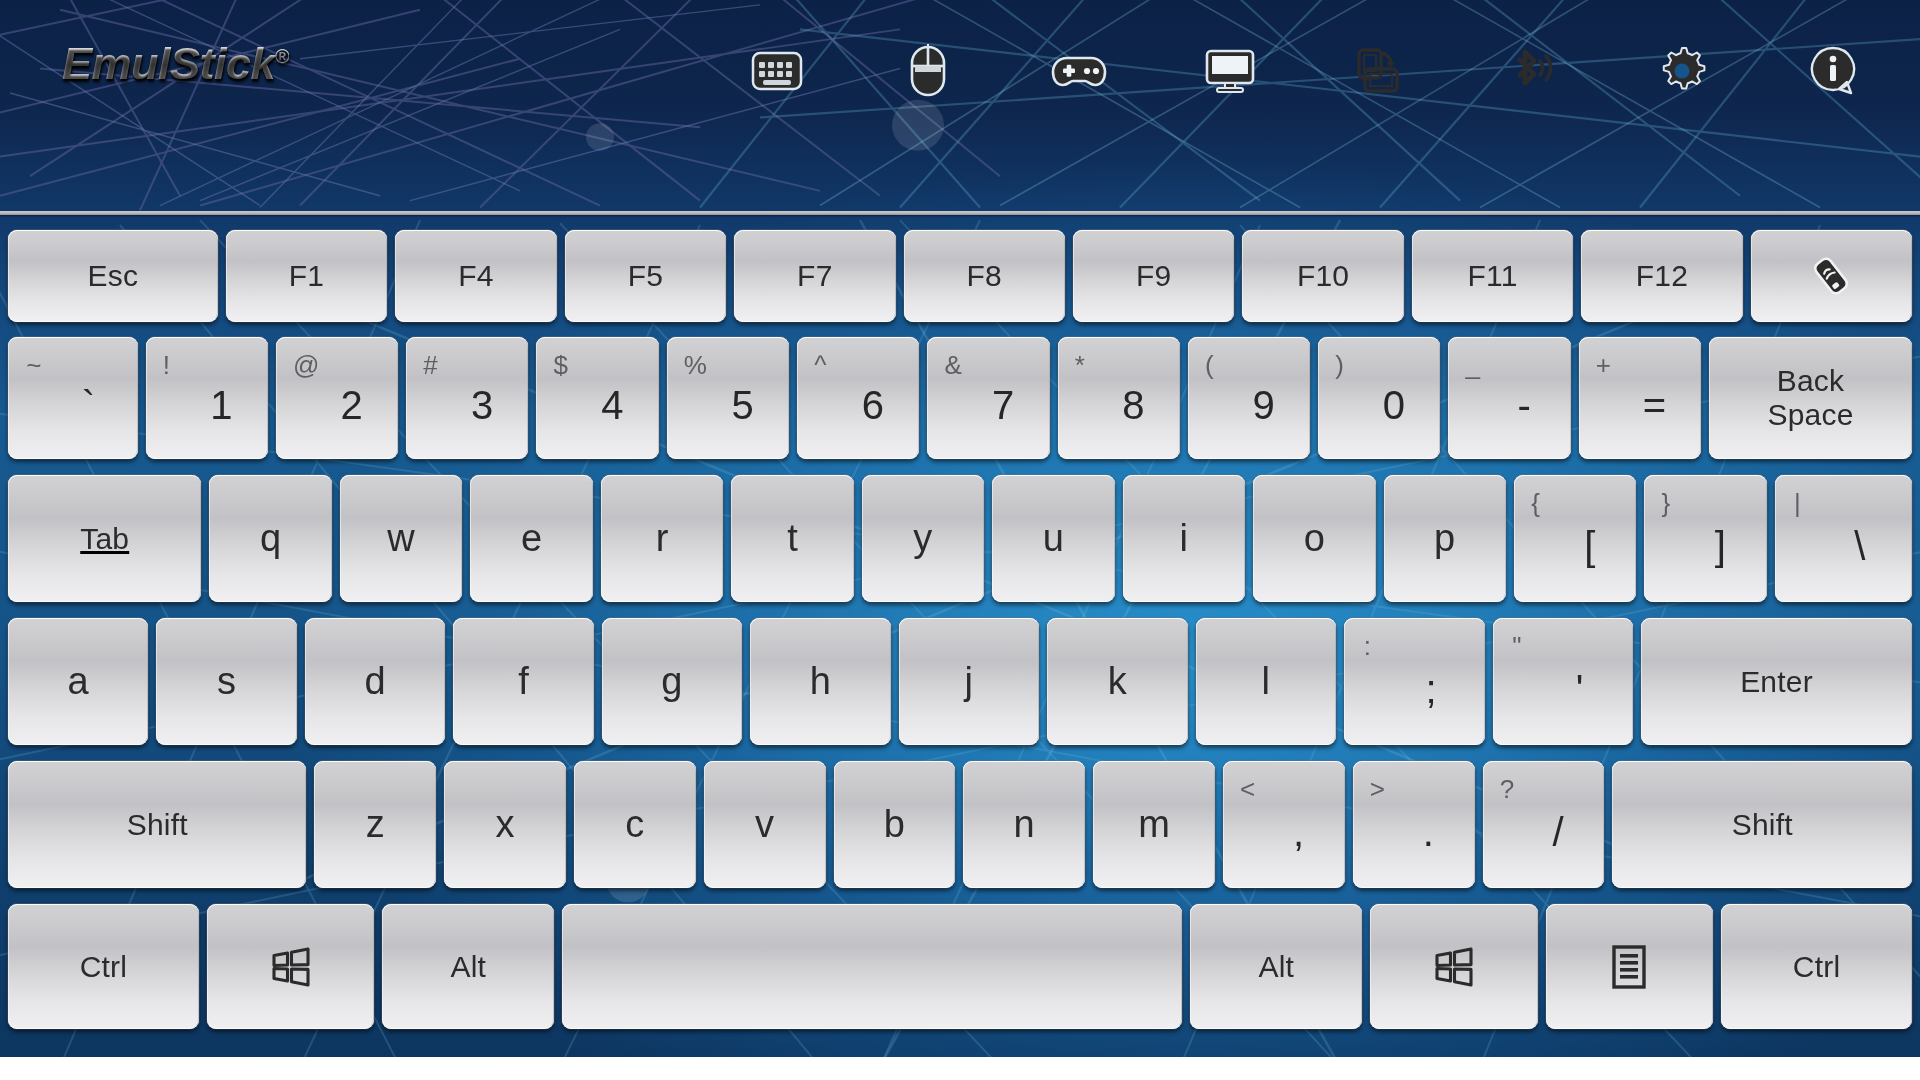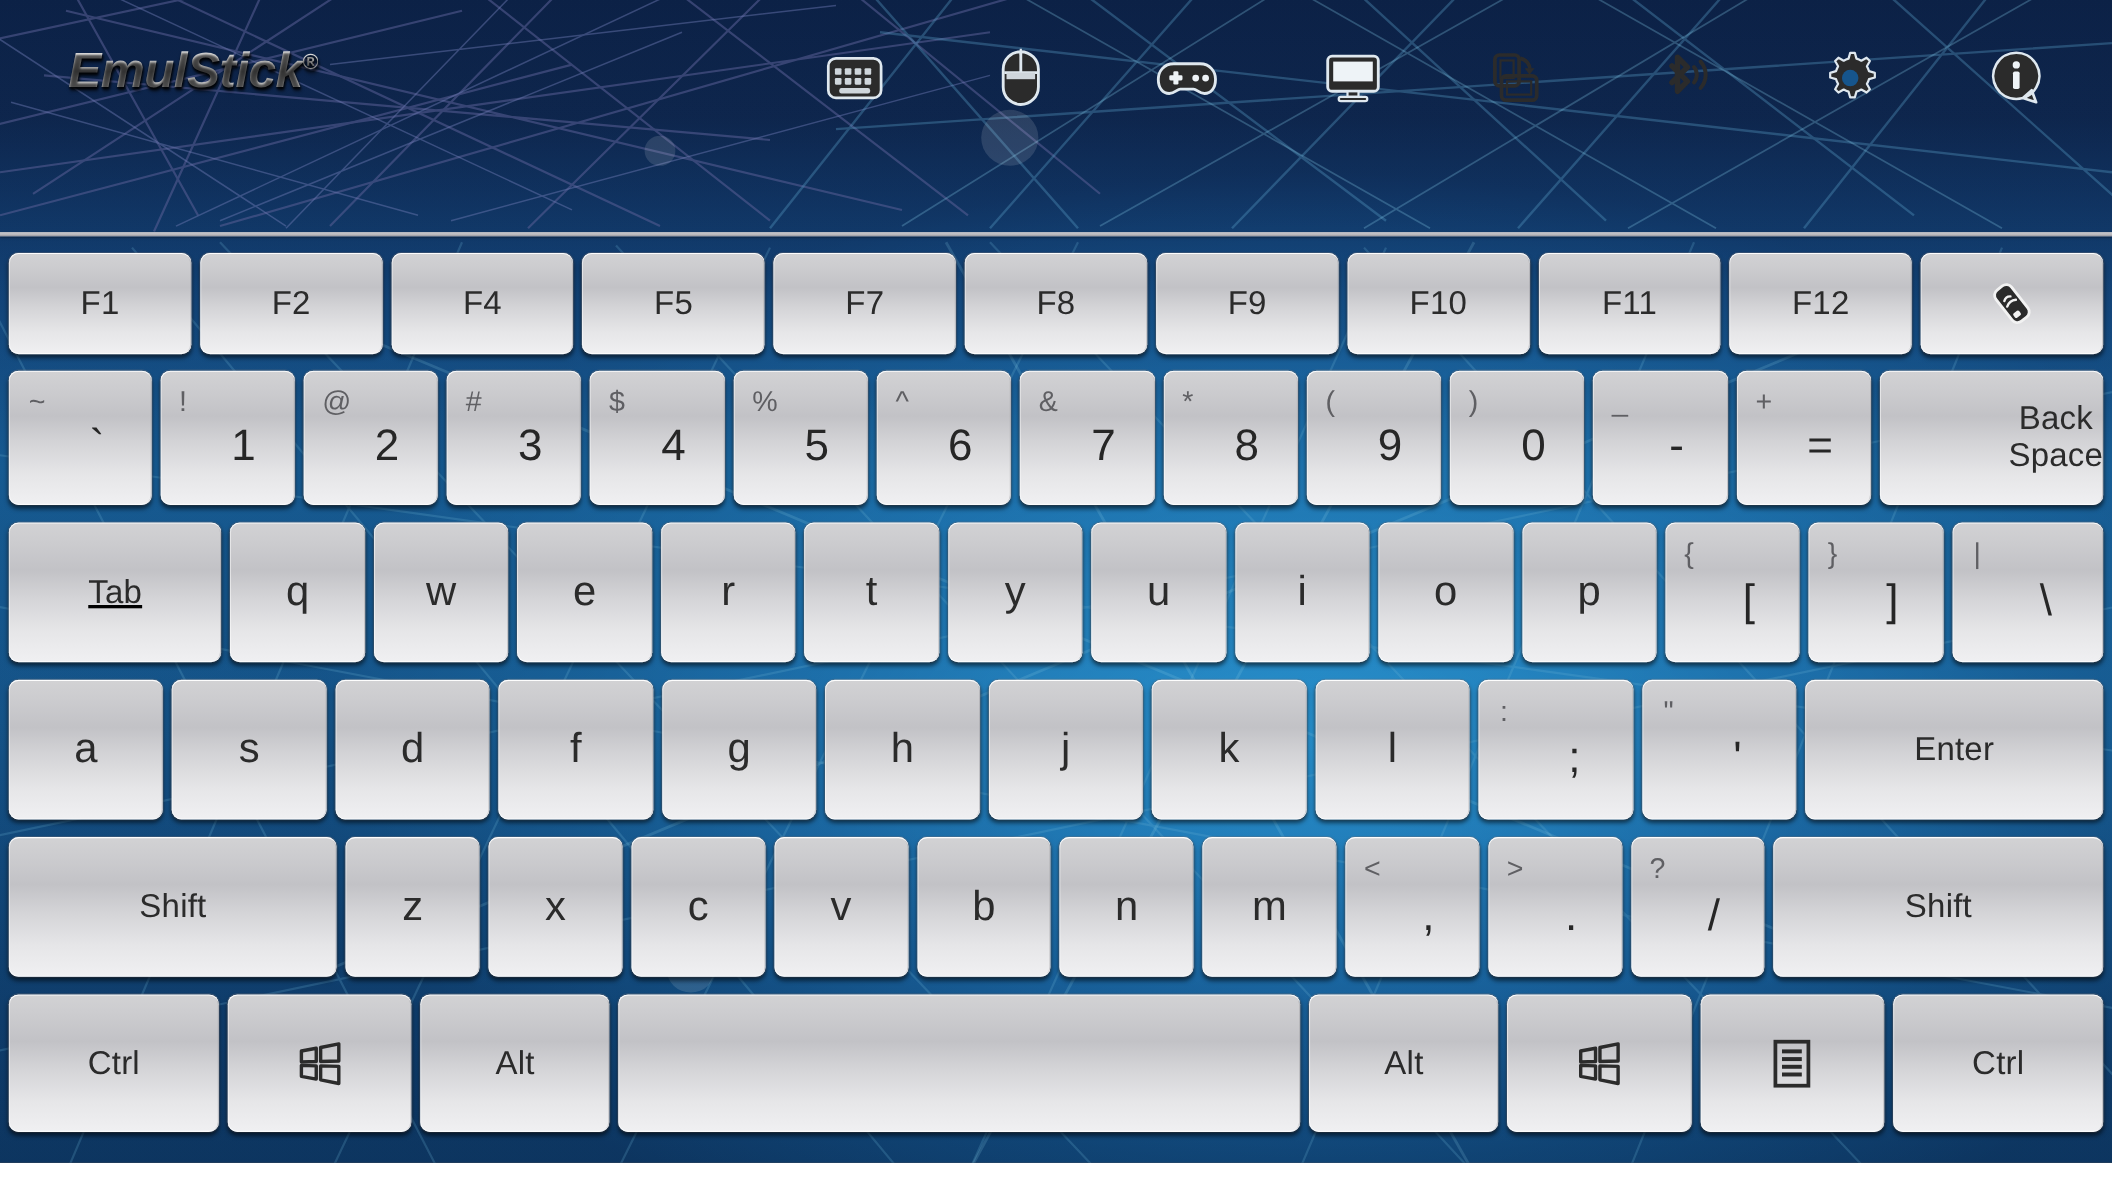--- a/index.html
+++ b/index.html
@@ -192,21 +192,21 @@
     justify-content: center;
   }
 
   
   .w-esc     { flex-grow: 1.30; }
   .w-f       { flex-grow: 1.00; justify-content: center; }
   .w-dongle  { flex-grow: 1.00; }
 
   .w-tilde   { flex-grow: 1.06; }
   .w-num     { flex-grow: 1.00; }
-  .w-bksp    { flex-grow: 1.66; justify-content: flex-end; }
+  .w-bksp    { flex-grow: 1.66; }
 
   .w-tab     { flex-grow: 1.58; text-decoration: underline; }
   .w-q       { flex-grow: 1.00; }
   .w-bslash  { flex-grow: 1.12; }
 
   .w-caps    { flex-grow: 1.86; }
   .w-a       { flex-grow: 1.00; }
   .w-enter   { flex-grow: 1.93; }
 
   .w-lshift  { flex-grow: 2.45; }
@@ -373,25 +373,25 @@
         </span>
       </div>
 
     </div>
 
     <div class="header-divider"></div>
   </div>
 
   <div class="keyboard" id="keyboard">
       <div class="krow r0">
+        <div class="key w-esc">
+          <span class="cap">Esc</span>
+        </div>
         <div class="key w-f">
           <span class="cap">F1</span>
-        </div>
-        <div class="key w-f">
-          <span class="cap">F2</span>
         </div>
         <div class="key w-f">
           <span class="cap">F4</span>
         </div>
         <div class="key w-f">
           <span class="cap">F5</span>
         </div>
         <div class="key w-f">
           <span class="cap">F7</span>
         </div>

